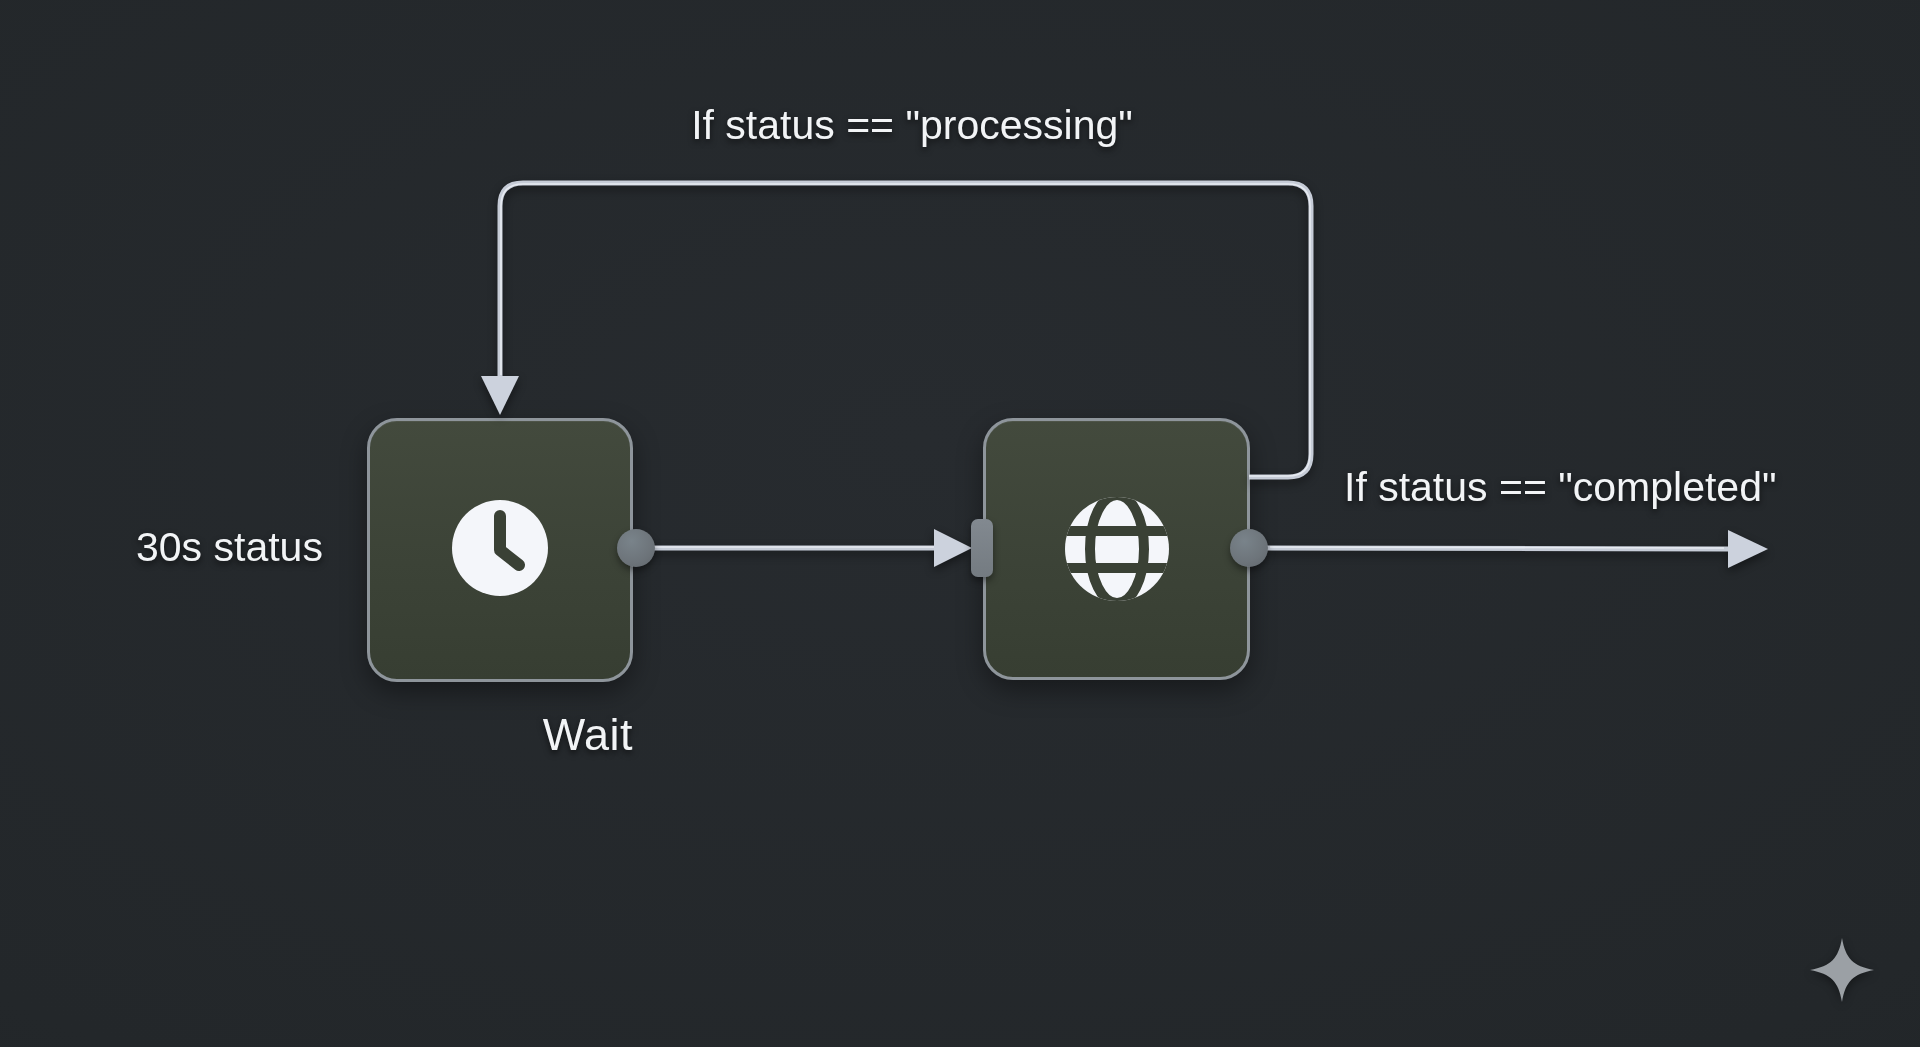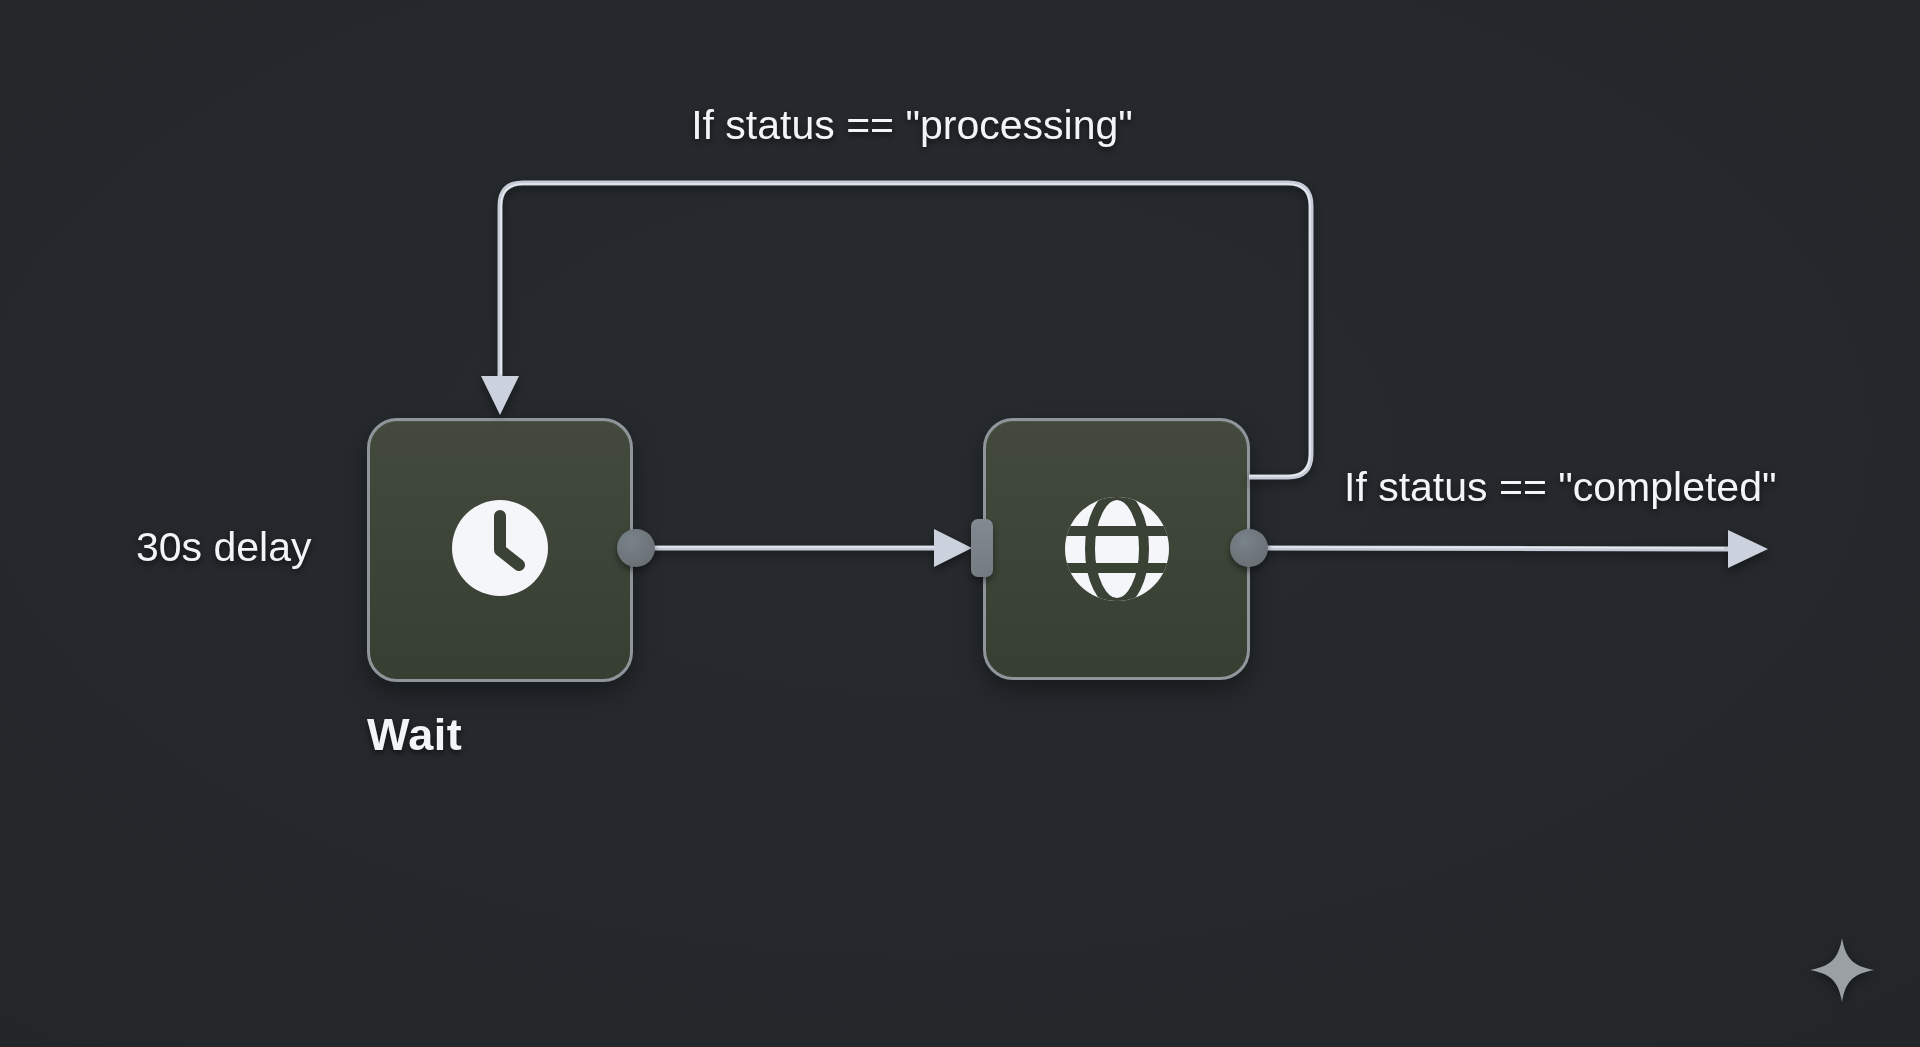--- a/index.html
+++ b/index.html
@@ -44,22 +44,22 @@
     align-items: center;
     justify-content: center;
   }
   .node-wait  { left: 367px; top: 418px; width: 266px; height: 264px; }
   .node-check { left: 983px; top: 418px; width: 267px; height: 262px; }
   .node-label {
     position: absolute;
     z-index: 2;
     color: #f2f4f6;
     font-size: 45px;
-    font-weight: bold;
-    text-align: left;
+    font-weight: normal;
+    text-align: right;
     letter-spacing: 0.5px;
     text-shadow: 0 3px 6px rgba(0,0,0,0.6);
     white-space: nowrap;
   }
   .wait-label  { left: 367px; top: 709px; width: 266px; }
   .check-label { left: 933px; top: 709px; width: 367px; }
   .edge-label {
     position: absolute;
     z-index: 4;
     color: #f2f4f6;
@@ -148,19 +148,19 @@
       </g>
     </svg>
   </div>
 
   <div class="connector-dot wait-output"></div>
   <div class="connector-bar"></div>
   <div class="connector-dot check-output"></div>
 
   <div class="edge-label processing-label">If status == "processing"</div>
   <div class="edge-label completed-label">If status == "completed"</div>
-  <div class="edge-label delay-label">30s delay</div>
+  <div class="edge-label delay-label">30s status</div>
 
   <svg class="sparkle" viewBox="0 0 64 64" xmlns="http://www.w3.org/2000/svg">
     <path d="M32 1 C35.5 21 42.5 28 63 32 C42.5 36 35.5 43 32 63 C28.5 43 21.5 36 1 32 C21.5 28 28.5 21 32 1 Z" fill="#9ba0a5"></path>
   </svg>
 
 </div>
 
 </body></html>

